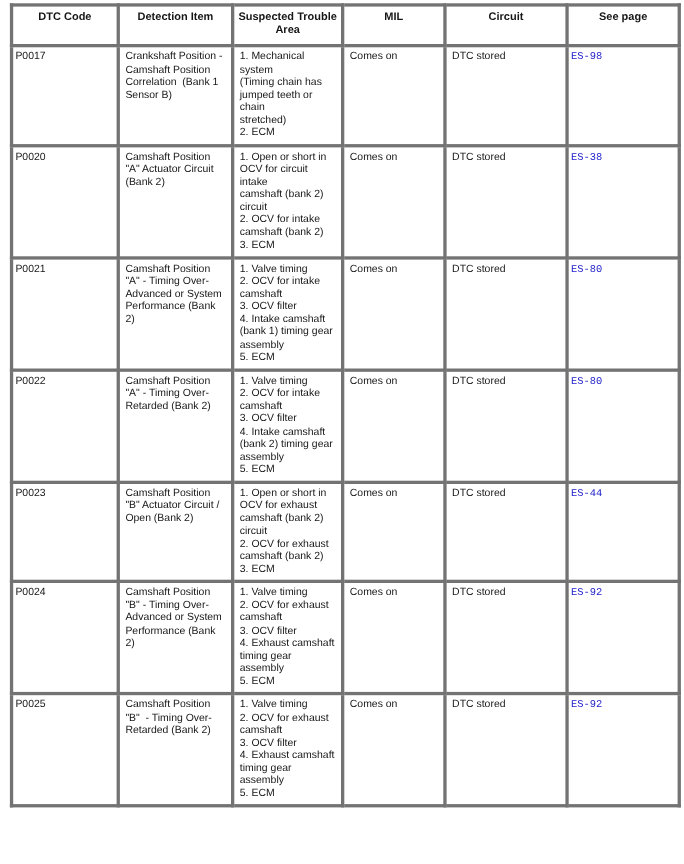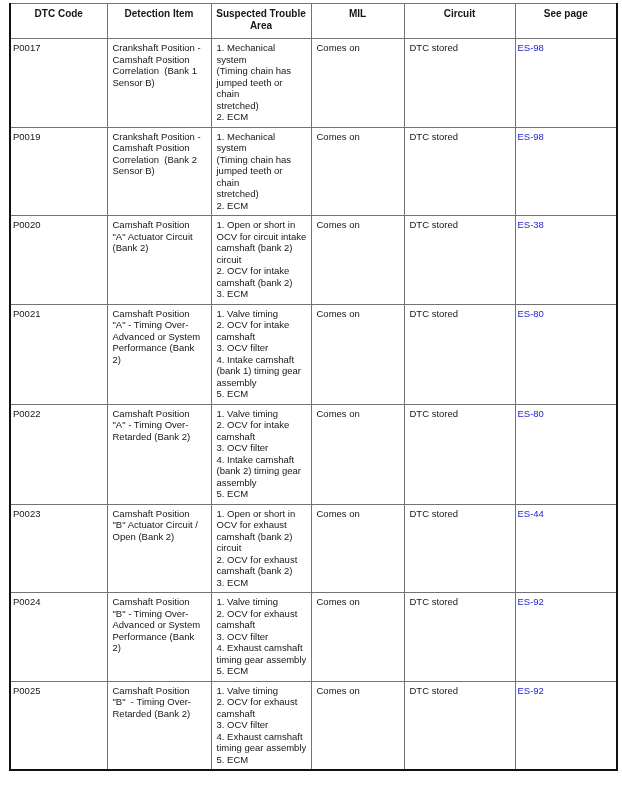--- a/index.html
+++ b/index.html
@@ -16,21 +16,21 @@
     padding: 3px 0 0 9px;
   }
   table.dtc {
     border-collapse: collapse;
     table-layout: fixed;
     width: 607px;
     border: 2px solid #111111;
     border-top-width: 1px;
   }
   table.dtc th, table.dtc td {
-    border: 1px solid #737373;
+    border: 3px solid #737373;
     box-sizing: border-box;
     color: #161616;
     overflow: hidden;
   }
   thead th {
     font-size: 10px;
     line-height: 12px;
     font-weight: bold;
     text-align: center;
     vertical-align: top;
@@ -43,20 +43,21 @@
     vertical-align: top;
     padding: 3px 3px 4px 5px;
     white-space: pre-wrap;
     word-wrap: break-word;
   }
   td.c-code, td.c-page { text-align: left; padding-left: 2px; padding-right: 2px; }
   a.page-link {
     color: var(--link-color, #2222cc);
     text-decoration: none;
     cursor: pointer;
+    font-family: Liberation Mono, monospace;
   }
 </style>
 </head>
 <body>
 
 <div class="page">
   <table class="dtc">
     <colgroup>
       <col style="width:97px">
       <col style="width:104px">
@@ -86,35 +87,20 @@
 (Timing chain has
 jumped teeth or chain
 stretched)
 2. ECM</td>
     <td class="c-mil">Comes on</td>
     <td class="c-memory">DTC stored</td>
     <td class="c-page"><a class="page-link" href="#">ES-98</a></td>
   </tr>
 
 
-  <tr>
-    <td class="c-code">P0019</td>
-    <td class="c-item">Crankshaft Position -
-Camshaft Position
-Correlation  (Bank 2
-Sensor B)</td>
-    <td class="c-area">1. Mechanical system
-(Timing chain has
-jumped teeth or chain
-stretched)
-2. ECM</td>
-    <td class="c-mil">Comes on</td>
-    <td class="c-memory">DTC stored</td>
-    <td class="c-page"><a class="page-link" href="#">ES-98</a></td>
-  </tr>
 
   <tr>
     <td class="c-code">P0020</td>
     <td class="c-item">Camshaft Position
 "A" Actuator Circuit
 (Bank 2)</td>
     <td class="c-area">1. Open or short in
 OCV for circuit intake
 camshaft (bank 2)
 circuit

